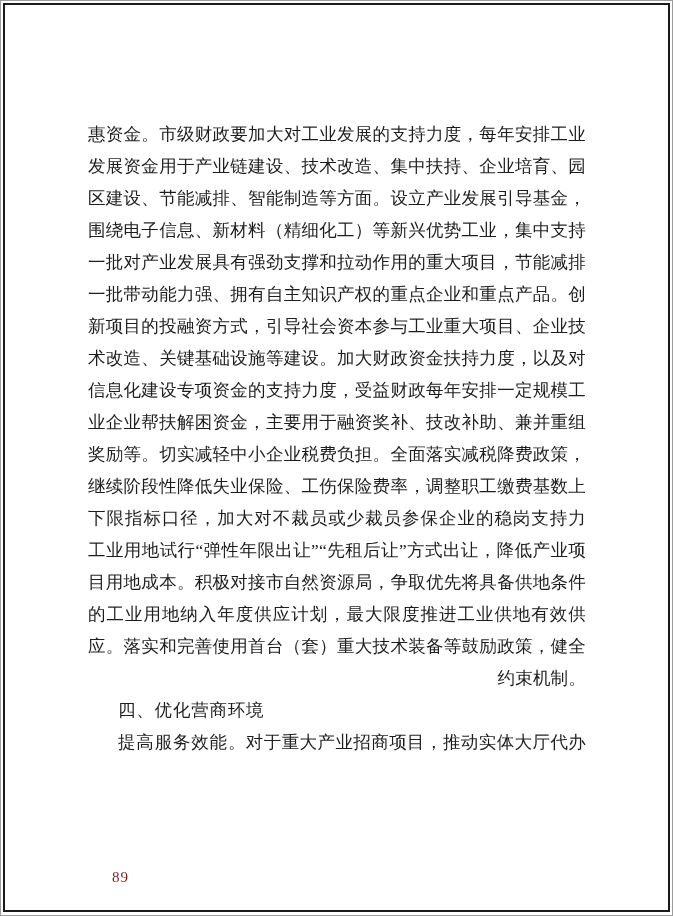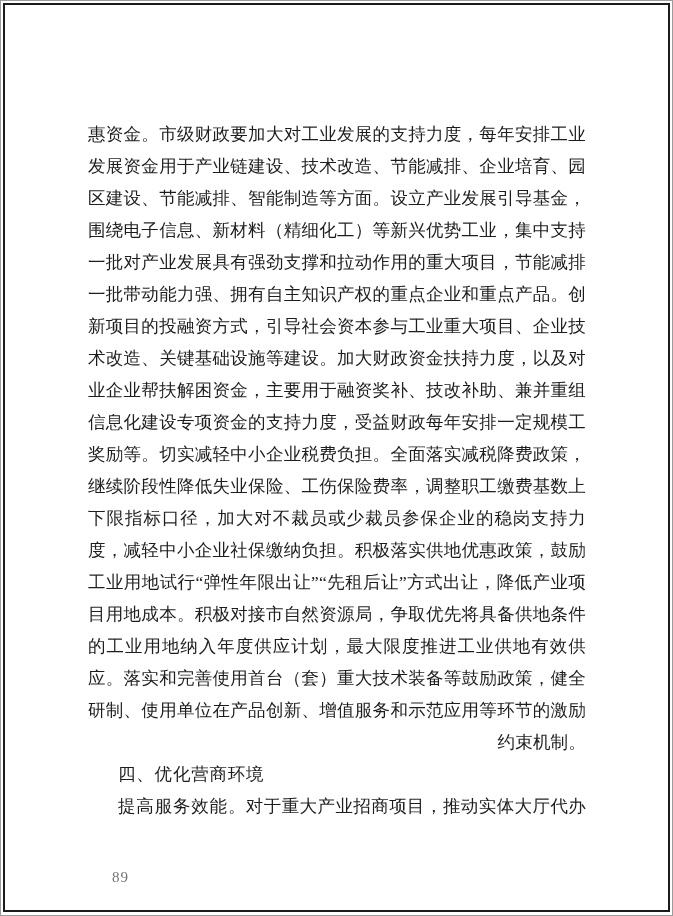--- a/index.html
+++ b/index.html
@@ -59,49 +59,47 @@
     font-weight: normal;
     letter-spacing: 0.6px;
   }
   .page-number {
     position: absolute;
     left: 112px;
     top: 866px;
     font-size: 15px;
     line-height: 22px;
     letter-spacing: 1px;
-    color: #737373;
+    color: #7f1d1d;
   }
 </style>
 </head>
 <body>
 
 <div class="page">
   <div class="border-frame"></div>
 
   <div class="text-block">
     <div class="line justify">惠资金。市级财政要加大对工业发展的支持力度，每年安排工业</div>
-    <div class="line justify">发展资金用于产业链建设、技术改造、节能减排、企业培育、园</div>
+    <div class="line justify">发展资金用于产业链建设、技术改造、集中扶持、企业培育、园</div>
     <div class="line justify">区建设、节能减排、智能制造等方面。设立产业发展引导基金，</div>
     <div class="line justify">围绕电子信息、新材料（精细化工）等新兴优势工业，集中支持</div>
     <div class="line justify">一批对产业发展具有强劲支撑和拉动作用的重大项目，节能减排</div>
     <div class="line justify">一批带动能力强、拥有自主知识产权的重点企业和重点产品。创</div>
     <div class="line justify">新项目的投融资方式，引导社会资本参与工业重大项目、企业技</div>
     <div class="line justify">术改造、关键基础设施等建设。加大财政资金扶持力度，以及对</div>
+    <div class="line justify">信息化建设专项资金的支持力度，受益财政每年安排一定规模工</div>
     <div class="line justify">业企业帮扶解困资金，主要用于融资奖补、技改补助、兼并重组</div>
-    <div class="line justify">信息化建设专项资金的支持力度，受益财政每年安排一定规模工</div>
     <div class="line justify">奖励等。切实减轻中小企业税费负担。全面落实减税降费政策，</div>
     <div class="line justify">继续阶段性降低失业保险、工伤保险费率，调整职工缴费基数上</div>
     <div class="line justify">下限指标口径，加大对不裁员或少裁员参保企业的稳岗支持力</div>
-    <div class="line justify">度，减轻中小企业社保缴纳负担。积极落实供地优惠政策，鼓励</div>
     <div class="line justify">工业用地试行“弹性年限出让”“先租后让”方式出让，降低产业项</div>
     <div class="line justify">目用地成本。积极对接市自然资源局，争取优先将具备供地条件</div>
     <div class="line justify">的工业用地纳入年度供应计划，最大限度推进工业供地有效供</div>
     <div class="line justify">应。落实和完善使用首台（套）重大技术装备等鼓励政策，健全</div>
-    <div class="line justify">研制、使用单位在产品创新、增值服务和示范应用等环节的激励</div>
     <div class="line left">约束机制。</div>
 
     <div class="line heading">四、优化营商环境</div>
 
     <div class="line para-start"><span class="bold-lead">提高服务效能</span><span>。对于重大产业招商项目，推动实体大厅代办</span></div>
   </div>
 
   <div class="page-number">89</div>
 </div>
 

